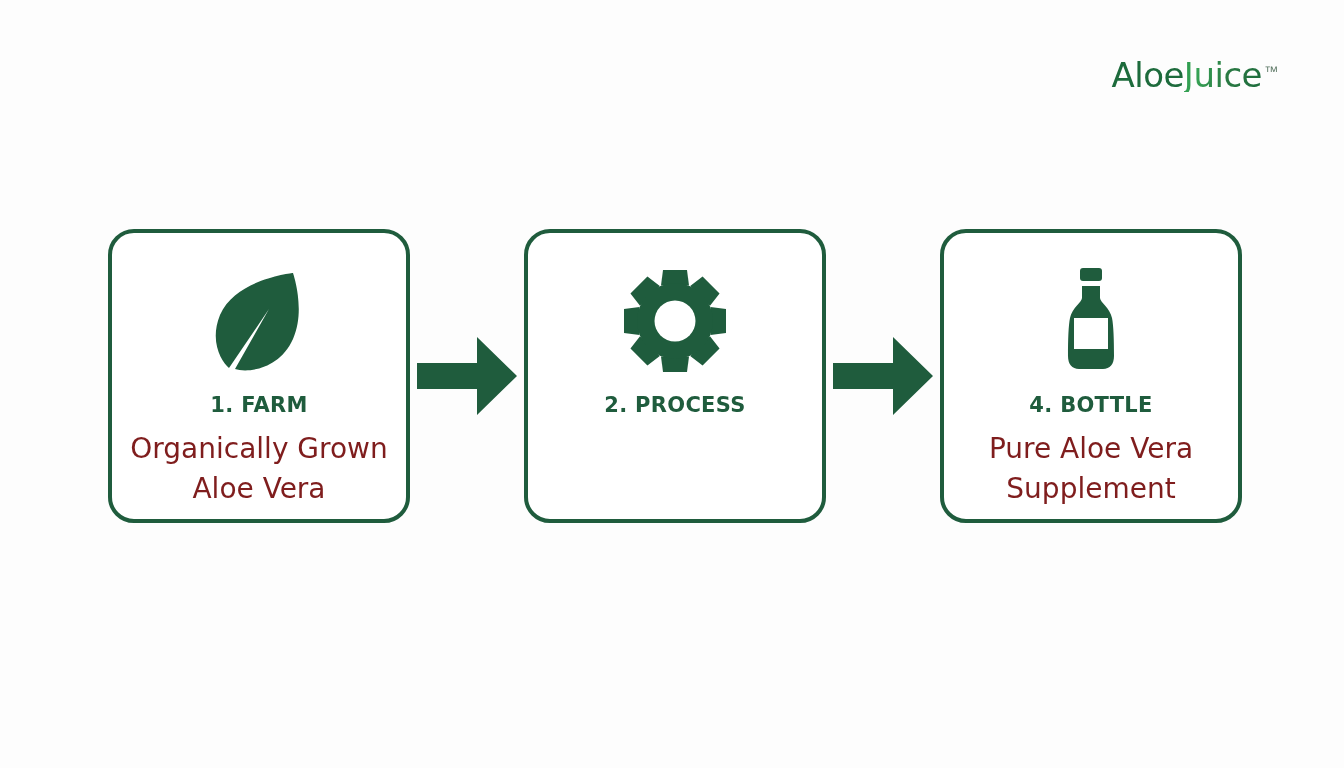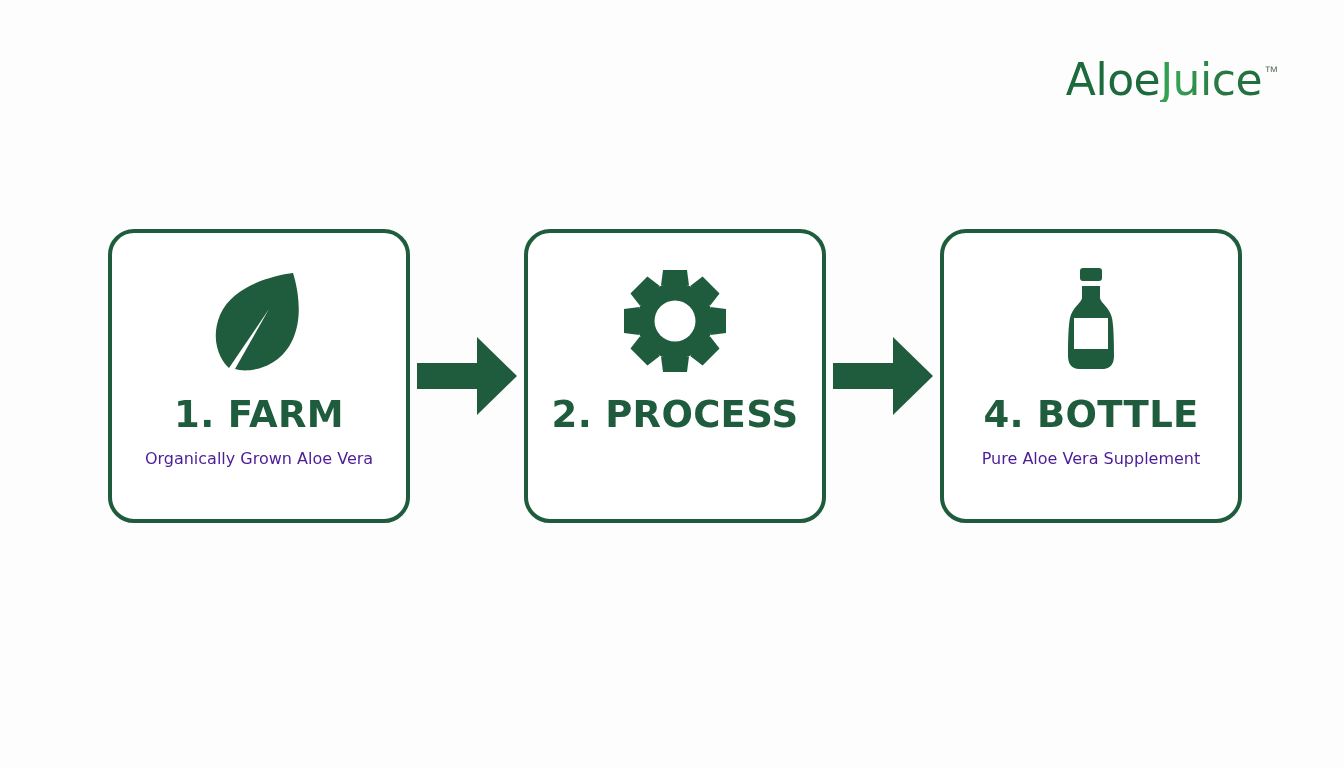--- a/index.html
+++ b/index.html
@@ -19,21 +19,21 @@
   #brand-logo {
     position: absolute;
     top: 58px;
     right: 66px;
     display: flex;
     align-items: flex-start;
     line-height: 1;
     user-select: none;
   }
   #brand-logo .logo-word {
-    font-size: 44px;
+    font-size: 34px;
     font-weight: 400;
     letter-spacing: -0.5px;
     font-family: "DejaVu Sans", sans-serif;
   }
   #brand-logo .logo-aloe { color: #1d6b3c; }
   #brand-logo .logo-cure {
     background: linear-gradient(100deg, #2e9b4e 0%, #36a355 18%, #2a7a43 55%, #1d6b3c 100%);
     -webkit-background-clip: text;
     background-clip: text;
     color: transparent;
@@ -72,32 +72,32 @@
 
   .card-icon {
     height: 116px;
     margin-top: 30px;
     display: flex;
     align-items: center;
     justify-content: center;
   }
 
   .card-title {
-    font-size: 37px;
+    font-size: 21px;
     font-weight: bold;
     color: #1f5c3d;
     letter-spacing: 0.3px;
     margin-top: 14px;
     text-align: center;
     font-family: "DejaVu Sans", sans-serif;
   }
 
   .card-subtitle {
-    font-size: 16px;
-    color: #4c1d95;
+    font-size: 28px;
+    color: #7f1d1d;
     text-align: center;
     line-height: 1.42;
     margin-top: 12px;
     padding: 0 14px;
     font-weight: 400;
     font-family: "DejaVu Sans", sans-serif;
   }
 
   
   .flow-arrow {

